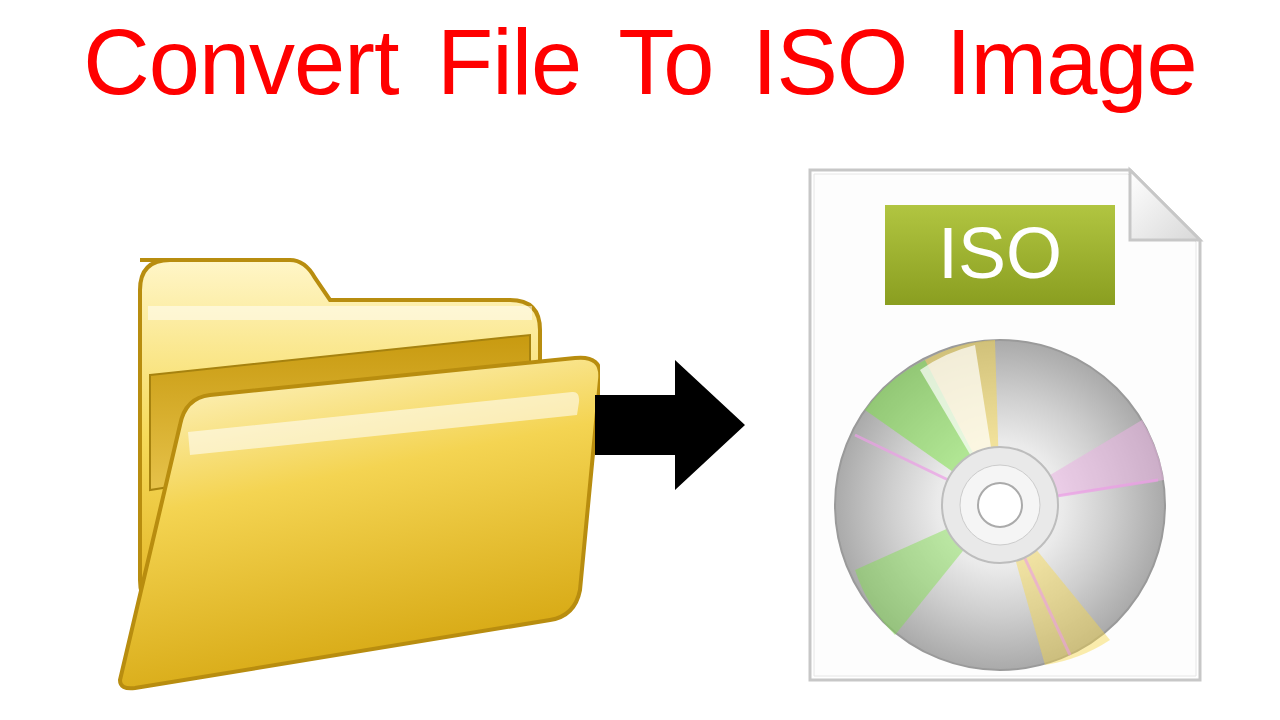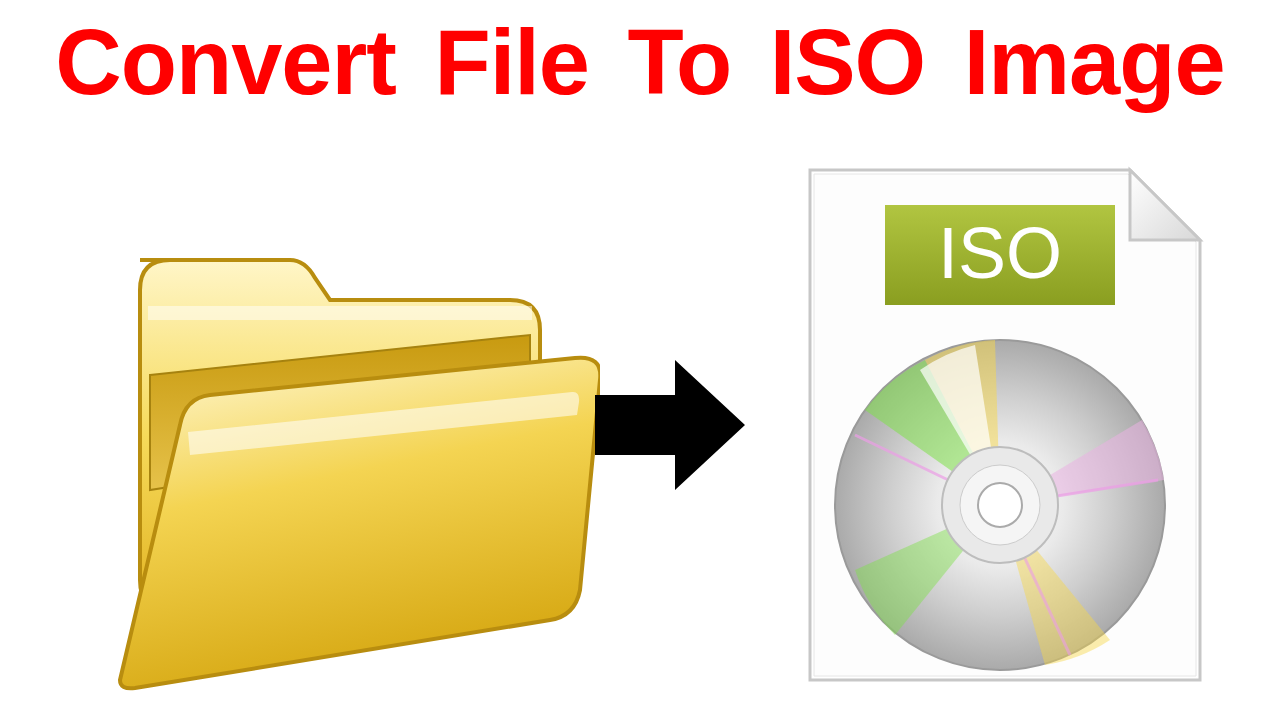--- a/index.html
+++ b/index.html
@@ -12,21 +12,21 @@
     overflow: hidden;
     position: relative;
   }
   .title {
     position: absolute;
     top: 10px;
     left: 0;
     width: 1280px;
     text-align: center;
     font-size: 92px;
-    font-weight: bold;
+    font-weight: normal;
     color: #ff0000;
     letter-spacing: -1px;
     word-spacing: 14px;
   }
   .graphics {
     position: absolute;
     top: 150px;
     left: 0;
     width: 1032px;
     height: 560px;

